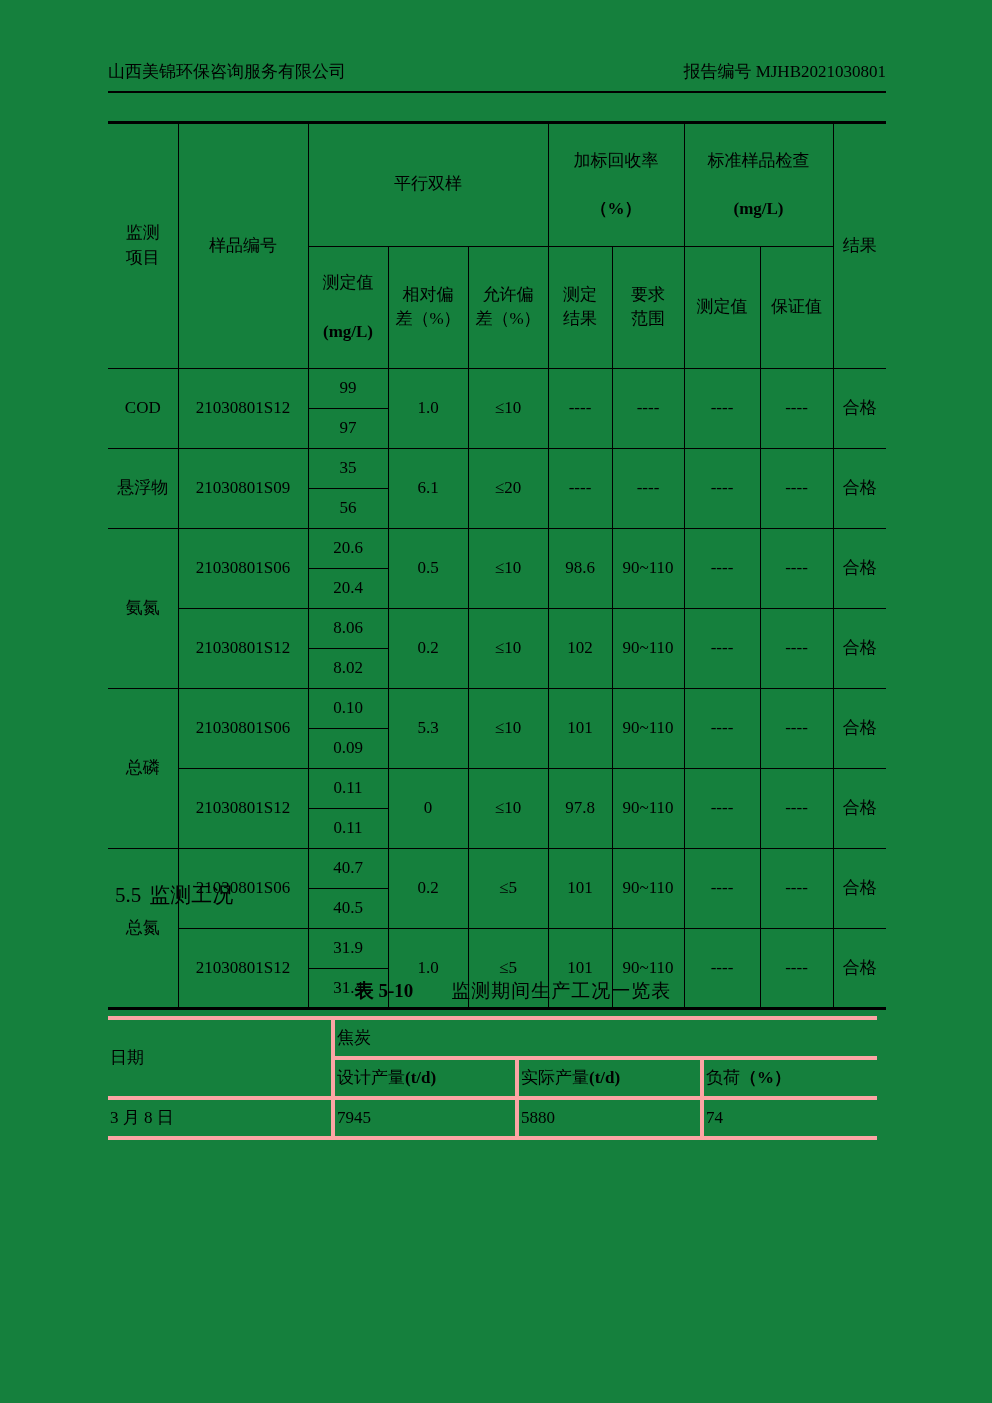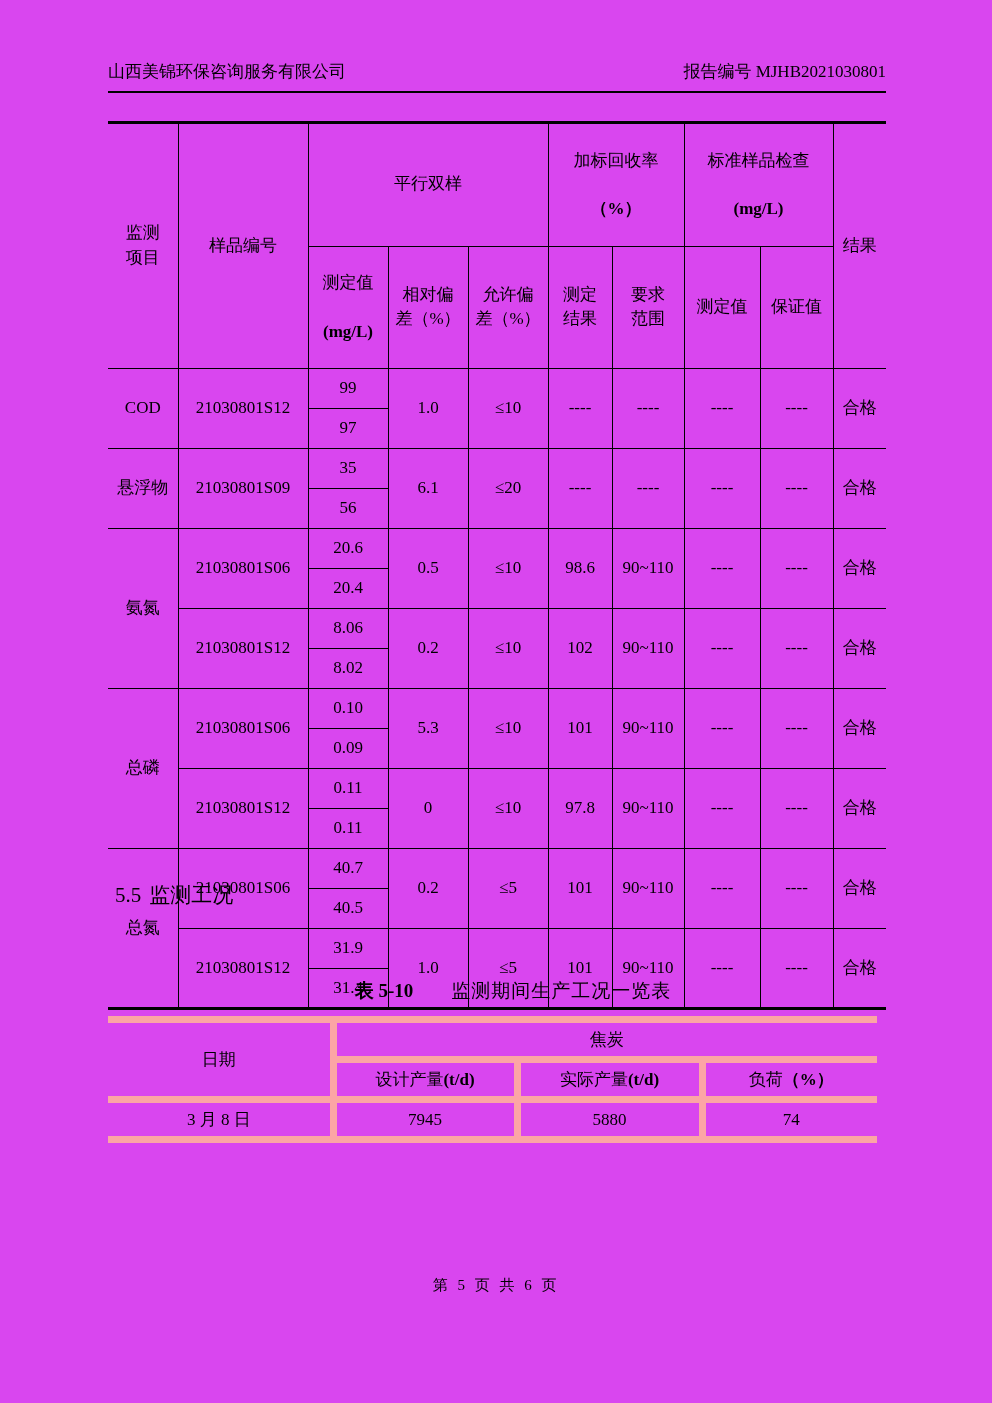--- a/index.html
+++ b/index.html
@@ -1,21 +1,21 @@
 <!DOCTYPE html>
 <html><head>
 <meta charset="utf-8">
 <style>
   * { box-sizing: border-box; }
   html, body { margin: 0; padding: 0; background: #ffffff; }
   .page {
     position: relative;
     width: 992px;
     height: 1403px;
-    background: #d946ef;
+    background: #15803d;
     color: #000000;
     font-family: "Liberation Serif", "DejaVu Serif", serif;
     overflow: hidden;
   }
 
   
   .doc-header {
     position: absolute;
     left: 108px; top: 62px; width: 778px;
     display: flex; justify-content: space-between; align-items: flex-end;
@@ -70,22 +70,22 @@
   table.prod {
     position: absolute;
     left: 108px; top: 1016px; width: 769px;
     border-collapse: collapse; table-layout: fixed;
     border-top: 3px solid #000;
     border-bottom: 3px solid #000;
     border-left: hidden; border-right: hidden;
     font-size: 17px;
   }
   table.prod th, table.prod td {
-    border: 7px solid #fca5a5;
-    text-align: center; vertical-align: middle;
+    border: 4px solid #fca5a5;
+    text-align: left; vertical-align: middle;
     padding: 0 2px; font-weight: normal; line-height: 1.4;
   }
   table.prod tr { height: 40px; }
   table.prod .date-col { border-right: 3px solid #000; }
   .sub-en { font-weight: bold; }
 
   
   .page-footer {
     position: absolute; left: 0; top: 1276px; width: 992px;
     text-align: center; font-size: 15px; letter-spacing: 3px;
@@ -307,15 +307,14 @@
     <tbody>
       <tr>
         <td class="date-col">3 月 8 日</td>
         <td>7945</td>
         <td>5880</td>
         <td>74</td>
       </tr>
     </tbody>
   </table>
 
-  <div class="page-footer">第 5 页 共 6 页</div>
 
 </div>
 
 </body></html>

